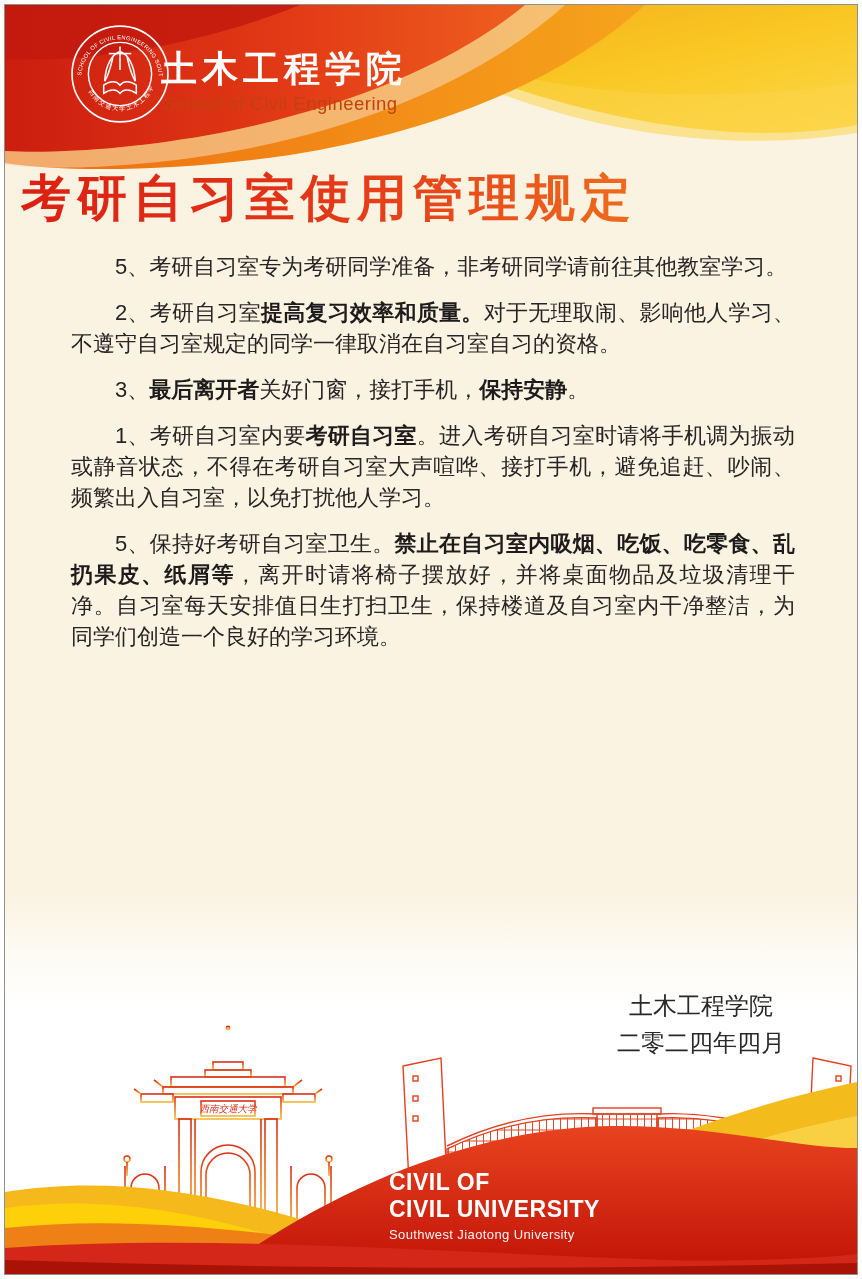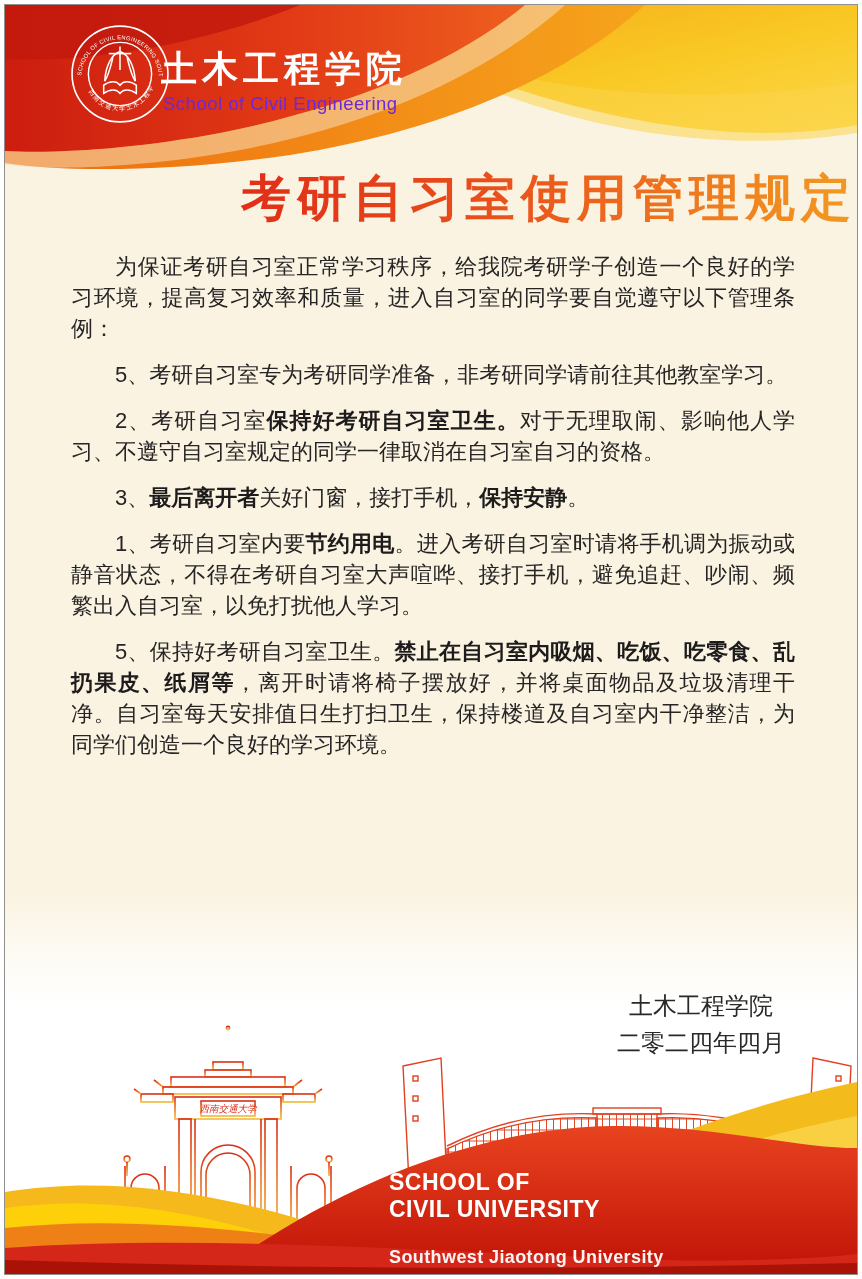--- a/index.html
+++ b/index.html
@@ -5,37 +5,37 @@
   html,body{margin:0;padding:0;background:#ffffff;}
   .stage{position:relative;width:862px;height:1279px;background:#ffffff;
          font-family:"Liberation Sans","DejaVu Sans",sans-serif;}
   .frame{position:absolute;inset:4px;border:1px solid #8f8f8f;overflow:hidden;background:#fff;}
   .paper{position:absolute;inset:0;
          background:linear-gradient(180deg,#faf3e2 0%,#faf3e2 70%,#fdfbf4 75%,#ffffff 79%,#ffffff 100%);}
   .hdr-svg{position:absolute;top:0;left:0;}
   .logo{position:absolute;left:64px;top:18px;width:102px;height:102px;}
   .school-zh{position:absolute;left:156px;top:40px;font-size:36px;font-weight:700;color:#ffffff;
              letter-spacing:5px;}
-  .school-en{position:absolute;left:158px;top:88px;font-size:18.5px;font-weight:400;color:#6d28d9;
+  .school-en{position:absolute;left:158px;top:88px;font-size:18.5px;font-weight:400;color:#c2410c;
              letter-spacing:.5px;}
-  .title{position:absolute;left:16px;right:0;top:160px;text-align:right;
+  .title{position:absolute;left:16px;right:0;top:160px;text-align:left;
          font-size:50px;font-weight:900;letter-spacing:6px;
          background:linear-gradient(90deg,#dc2012 0%,#e23318 32%,#e94e1b 55%,#ee741e 78%,#f29a22 100%);
          -webkit-background-clip:text;background-clip:text;color:transparent;}
   .body-text{position:absolute;left:66px;right:62px;top:246px;
              font-size:22px;line-height:31px;color:#262424;text-align:justify;}
   .body-text p{margin:0 0 15px 0;text-indent:2em;}
   .body-text .b{font-weight:700;color:#1d1b1b;}
   .signature{position:absolute;right:72px;top:982px;text-align:center;
              font-size:24px;line-height:37px;color:#2a2828;}
   .ftr-svg{position:absolute;left:0;bottom:0;}
   .ftr-text{position:absolute;left:384px;top:1164px;color:#ffffff;}
   .ftr-line1{font-size:23px;font-weight:900;letter-spacing:.5px;line-height:27px;}
   .ftr-line2{font-size:23px;font-weight:900;letter-spacing:.5px;line-height:27px;}
-  .ftr-line3{font-size:18px;font-weight:700;letter-spacing:.4px;margin-top:24px;opacity:.95;}
+  .ftr-line3{font-size:13px;font-weight:400;letter-spacing:.4px;margin-top:4px;opacity:.95;}
 </style>
 </head>
 <body>
 
 <div class="stage">
   <div class="frame">
     <div class="paper"></div>
 
     <svg class="hdr-svg" width="852" height="250" viewBox="0 0 852 250">
       <defs>
@@ -83,25 +83,24 @@
         <path d="M34,61 C41,56 47,57 50,61 C53,57 59,56 66,61 L66,69 C59,64 53,65 50,69 C47,65 41,64 34,69 Z"></path>
       </g>
     </svg>
 
     <div class="school-zh">土木工程学院</div>
     <div class="school-en">School of Civil Engineering</div>
 
     <div class="title">考研自习室使用管理规定</div>
 
     <div class="body-text">
-        <p><span>为保证考研自习室正常学习秩序，给我院考研学子创造一个良好的学习环境，提高复习效率和质量，进入自习室的同学要自觉遵守以下管理条例：</span></p>
         <p><span>5、考研自习室专为考研同学准备，非考研同学请前往其他教室学习。</span></p>
-        <p><span>2、考研自习室</span><span class="b">保持好考研自习室卫生。</span><span>对于无理取闹、影响他人学习、不遵守自习室规定的同学一律取消在自习室自习的资格。</span></p>
+        <p><span>2、考研自习室</span><span class="b">提高复习效率和质量。</span><span>对于无理取闹、影响他人学习、不遵守自习室规定的同学一律取消在自习室自习的资格。</span></p>
         <p><span>3、</span><span class="b">最后离开者</span><span>关好门窗，接打手机，</span><span class="b">保持安静</span><span>。</span></p>
-        <p><span>1、考研自习室内要</span><span class="b">节约用电</span><span>。进入考研自习室时请将手机调为振动或静音状态，不得在考研自习室大声喧哗、接打手机，避免追赶、吵闹、频繁出入自习室，以免打扰他人学习。</span></p>
+        <p><span>1、考研自习室内要</span><span class="b">考研自习室</span><span>。进入考研自习室时请将手机调为振动或静音状态，不得在考研自习室大声喧哗、接打手机，避免追赶、吵闹、频繁出入自习室，以免打扰他人学习。</span></p>
         <p><span>5、保持好考研自习室卫生。</span><span class="b">禁止在自习室内吸烟、吃饭、吃零食、乱扔果皮、纸屑等</span><span>，离开时请将椅子摆放好，并将桌面物品及垃圾清理干净。自习室每天安排值日生打扫卫生，保持楼道及自习室内干净整洁，为同学们创造一个良好的学习环境。</span></p>
       </div>
 
     <div class="signature">
       <div>土木工程学院</div>
       <div>二零二四年四月</div>
     </div>
 
     <svg class="ftr-svg" width="852" height="250" viewBox="0 0 852 250">
       <defs>
@@ -172,18 +171,18 @@
       <path d="M852,92 C765,108 685,135 608,172 L700,250 H852 Z" fill="#fbd348" opacity=".9"></path>
       <path d="M0,168 C110,150 240,168 400,232 L400,250 H0 Z" fill="#f5b91c"></path>
       <path d="M0,184 C100,170 220,188 350,242 L350,250 H0 Z" fill="#fdd00a"></path>
       <path d="M0,204 C150,188 320,214 520,250 H0 Z" fill="#ee8015"></path>
       <path d="M210,250 C320,170 460,104 608,102 C708,101 790,124 852,124 V250 Z" fill="url(#gHill)"></path>
       <path d="M0,224 C200,210 430,228 660,236 C740,238 820,234 852,230 V250 H0 Z" fill="#d5261a"></path>
       <path d="M0,236 C260,244 520,247 852,239 V250 H0 Z" fill="#a91306"></path>
     </svg>
 
     <div class="ftr-text">
-      <div class="ftr-line1">SCHOOL OF</div>
+      <div class="ftr-line1">CIVIL OF</div>
       <div class="ftr-line2">CIVIL UNIVERSITY</div>
       <div class="ftr-line3">Southwest Jiaotong University</div>
     </div>
   </div>
 </div>
 
 </body></html>

